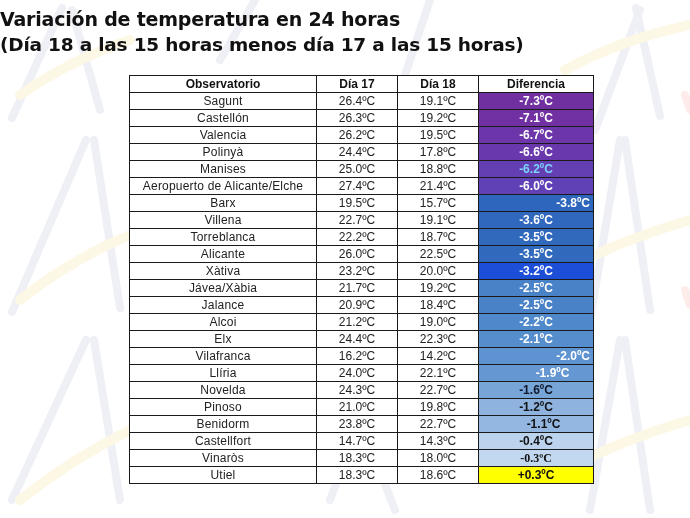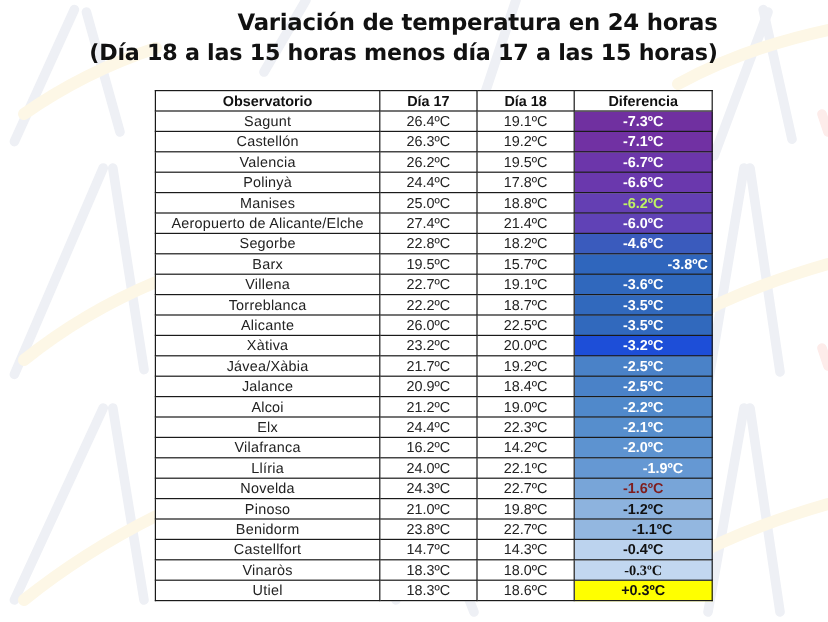--- a/index.html
+++ b/index.html
@@ -18,21 +18,21 @@
       position: absolute;
       inset: 0;
       pointer-events: none;
       z-index: 0;
     }
     .title-block {
       position: absolute;
       left: 0;
       top: 6px;
       width: 598px;
-      text-align: right;
+      text-align: left;
       z-index: 1;
       font-family: "DejaVu Sans", sans-serif;
       color: #111;
     }
     .title-line {
       font-size: 19px;
       font-weight: bold;
       line-height: 26px;
       letter-spacing: -0.2px;
     }
@@ -168,35 +168,29 @@
       <tr>
         <td class="name">Polinyà</td>
         <td class="val">24.4ºC</td>
         <td class="val">17.8ºC</td>
         <td class="diff" style="background: rgb(106, 56, 173); color: rgb(255, 255, 255);">-6.6ºC</td>
       </tr>
       <tr>
         <td class="name">Manises</td>
         <td class="val">25.0ºC</td>
         <td class="val">18.8ºC</td>
-        <td class="diff" style="background: rgb(100, 63, 179); color: #bef264;">-6.2ºC</td>
+        <td class="diff" style="background: rgb(100, 63, 179); color: #7dd3fc;">-6.2ºC</td>
       </tr>
       <tr>
         <td class="name">Aeropuerto de Alicante/Elche</td>
         <td class="val">27.4ºC</td>
         <td class="val">21.4ºC</td>
         <td class="diff" style="background: rgb(96, 66, 182); color: rgb(255, 255, 255);">-6.0ºC</td>
       </tr>
       <tr>
-        <td class="name">Segorbe</td>
-        <td class="val">22.8ºC</td>
-        <td class="val">18.2ºC</td>
-        <td class="diff" style="background: rgb(58, 91, 189); color: rgb(255, 255, 255);">-4.6ºC</td>
-      </tr>
-      <tr>
         <td class="name">Barx</td>
         <td class="val">19.5ºC</td>
         <td class="val">15.7ºC</td>
         <td class="diff" style="background: rgb(47, 102, 189); color: #ffffff; text-align: right;">-3.8ºC</td>
       </tr>
       <tr>
         <td class="name">Villena</td>
         <td class="val">22.7ºC</td>
         <td class="val">19.1ºC</td>
         <td class="diff" style="background: rgb(48, 104, 189); color: rgb(255, 255, 255);">-3.6ºC</td>
@@ -240,33 +234,33 @@
       <tr>
         <td class="name">Elx</td>
         <td class="val">24.4ºC</td>
         <td class="val">22.3ºC</td>
         <td class="diff" style="background: rgb(86, 142, 205); color: rgb(255, 255, 255);">-2.1ºC</td>
       </tr>
       <tr>
         <td class="name">Vilafranca</td>
         <td class="val">16.2ºC</td>
         <td class="val">14.2ºC</td>
-        <td class="diff" style="background: rgb(93, 147, 208); color: rgb(255, 255, 255);">-2.0ºC</td>
+        <td class="diff" style="background: rgb(93, 147, 208); color: rgb(255, 255, 255); text-align: right;">-2.0ºC</td>
       </tr>
       <tr>
         <td class="name">Llíria</td>
         <td class="val">24.0ºC</td>
         <td class="val">22.1ºC</td>
         <td class="diff" style="background: rgb(101, 152, 211); color: rgb(255, 255, 255); padding-left: 36px;">-1.9ºC</td>
       </tr>
       <tr>
         <td class="name">Novelda</td>
         <td class="val">24.3ºC</td>
         <td class="val">22.7ºC</td>
-        <td class="diff" style="background: rgb(120, 165, 216); color: #7f1d1d; margin-top: 15px;">-1.6ºC</td>
+        <td class="diff" style="background: rgb(120, 165, 216); color: #0f172a; margin-top: 15px;">-1.6ºC</td>
       </tr>
       <tr>
         <td class="name">Pinoso</td>
         <td class="val">21.0ºC</td>
         <td class="val">19.8ºC</td>
         <td class="diff" style="background: rgb(141, 179, 222); color: rgb(17, 17, 17);">-1.2ºC</td>
       </tr>
       <tr>
         <td class="name">Benidorm</td>
         <td class="val">23.8ºC</td>

